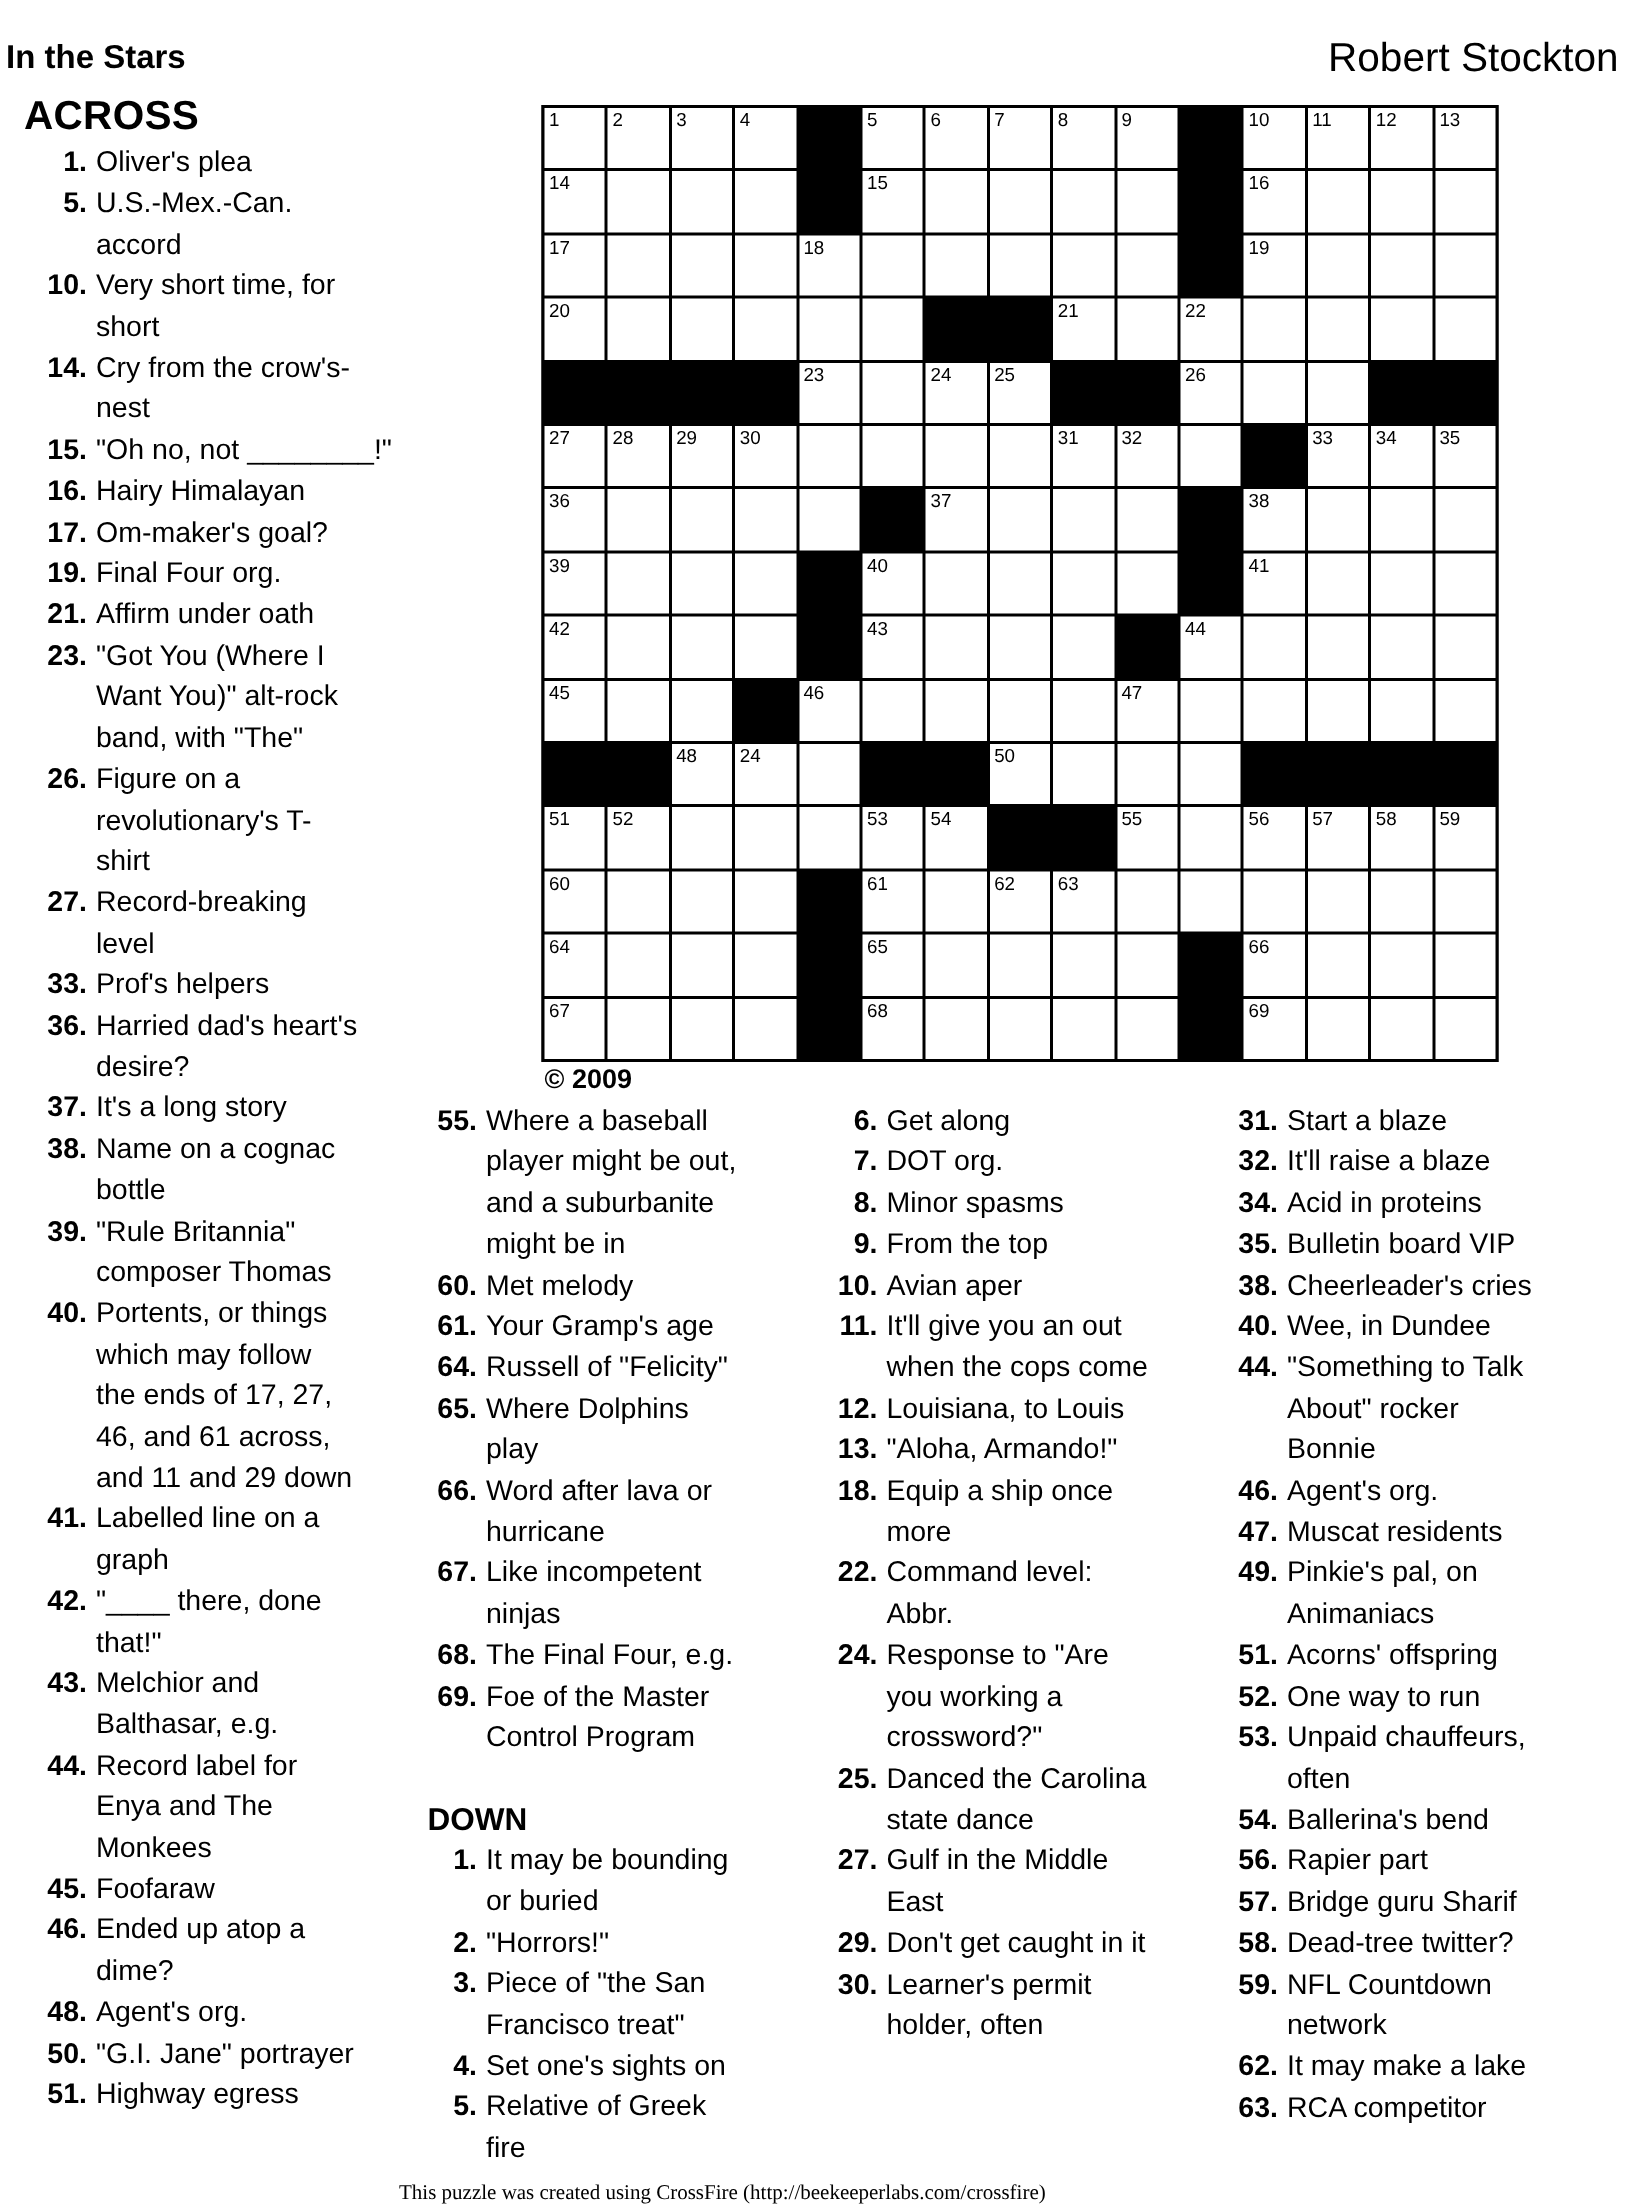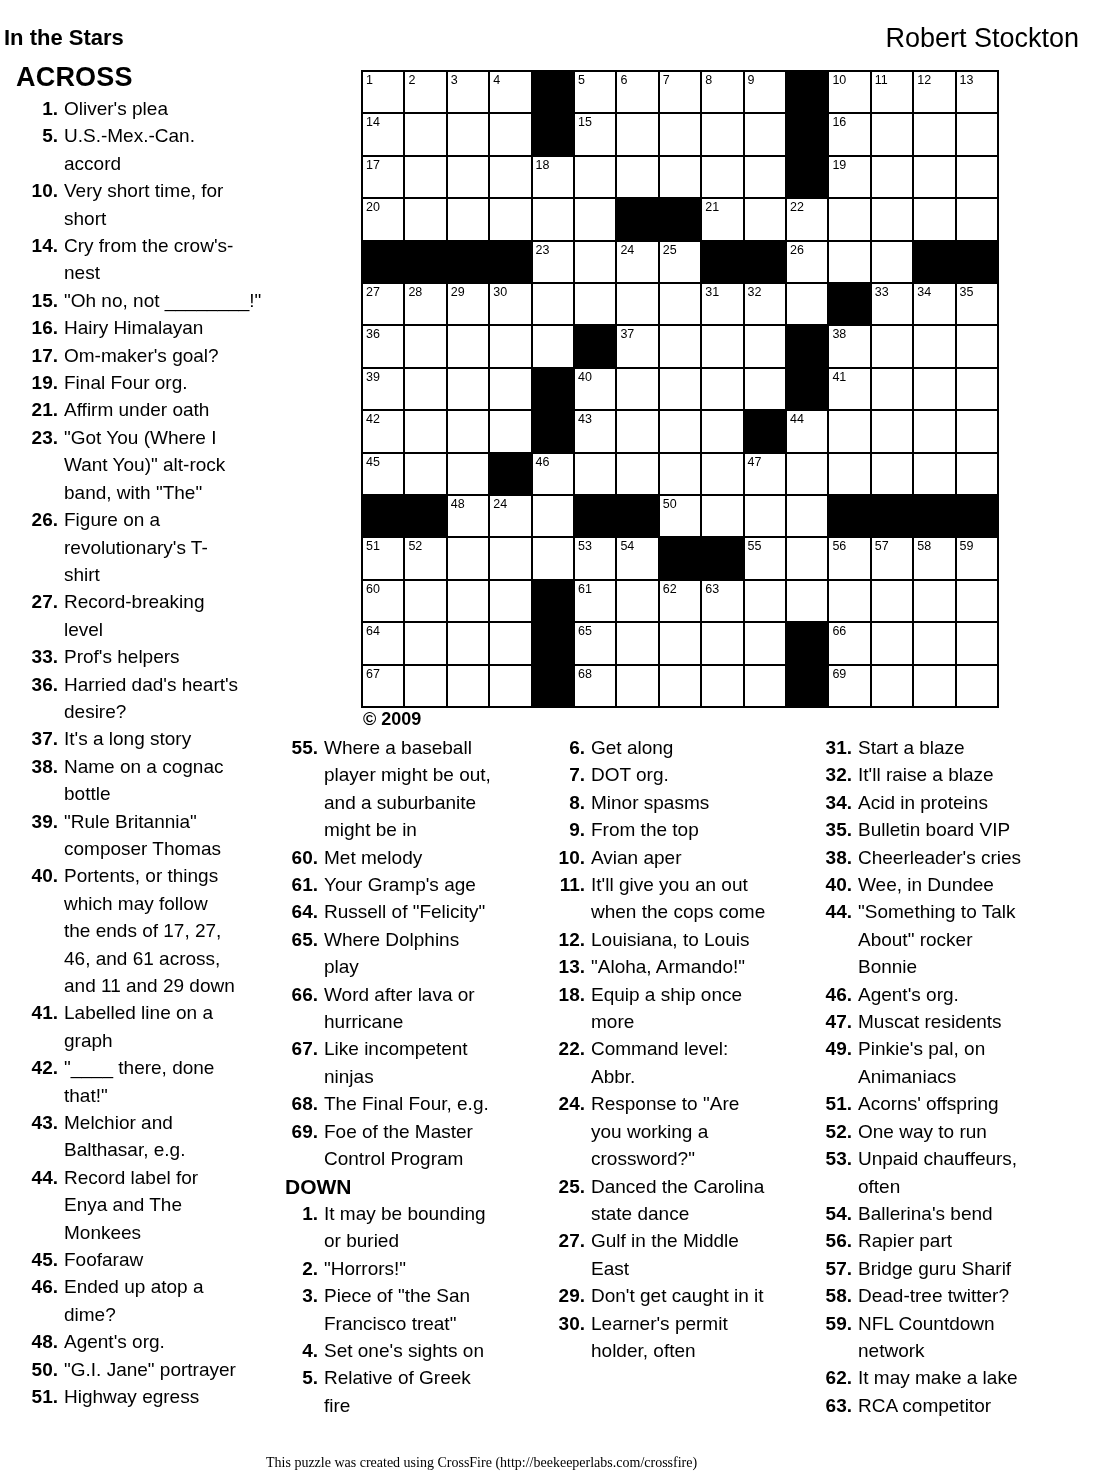--- a/index.html
+++ b/index.html
@@ -11,21 +11,21 @@
   .author     { position:absolute; right:17px; top:22px; font-size:27px; font-weight:normal; line-height:32px; }
 
   .clue-col { position:absolute; }
   .col1 { left:16px;  top:65px;  width:268px; --numw:42px; }
   .col2 { left:285px; top:734px; width:262px; --numw:33px; }
   .col3 { left:552px; top:734px; width:262px; --numw:33px; }
   .col4 { left:818px; top:734px; width:276px; --numw:34px; }
 
   .section-header { font-size:27px; font-weight:bold; line-height:24px; letter-spacing:0.2px; }
   .col1 .clue-list { margin-top:6px; }
-  .down-header { font-size:21px; font-weight:bold; line-height:27.4px; }
+  .down-header { margin-top:27px; font-size:21px; font-weight:bold; line-height:27.4px; }
 
   .clue { display:flex; align-items:flex-start; font-size:19px; line-height:27.4px; }
   .cnum { flex:none; width:var(--numw); text-align:right; font-weight:bold; }
   .ctext { margin-left:6px; white-space:pre; }
 
   .grid {
     position:absolute; left:361px; top:70px;
     width:634px; height:634px;
     display:grid; grid-template-columns:repeat(15,1fr); grid-template-rows:repeat(15,1fr);
     gap:2px; background:#000; border:2px solid #000;

